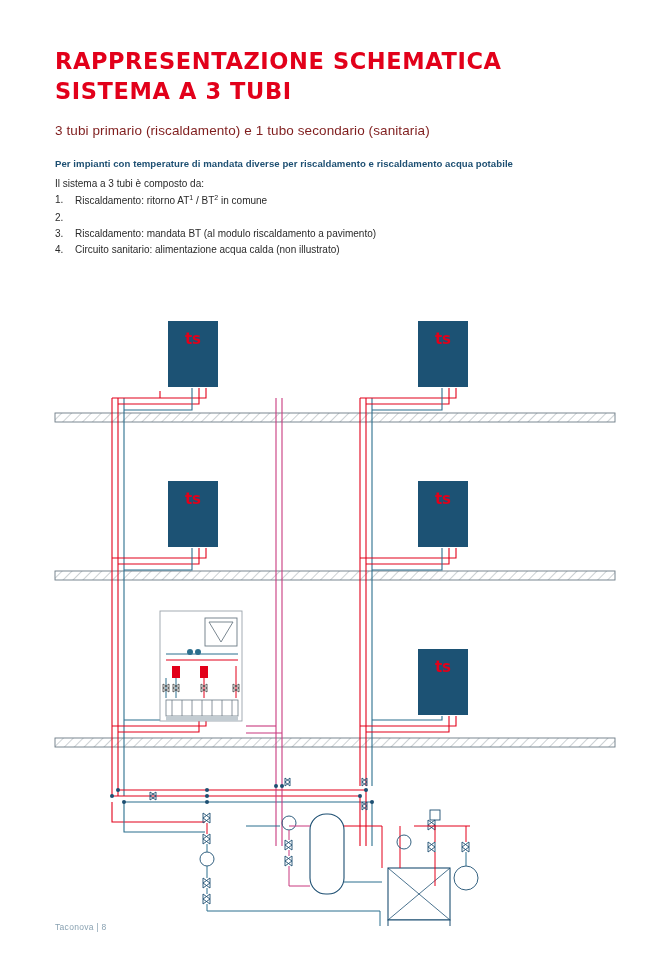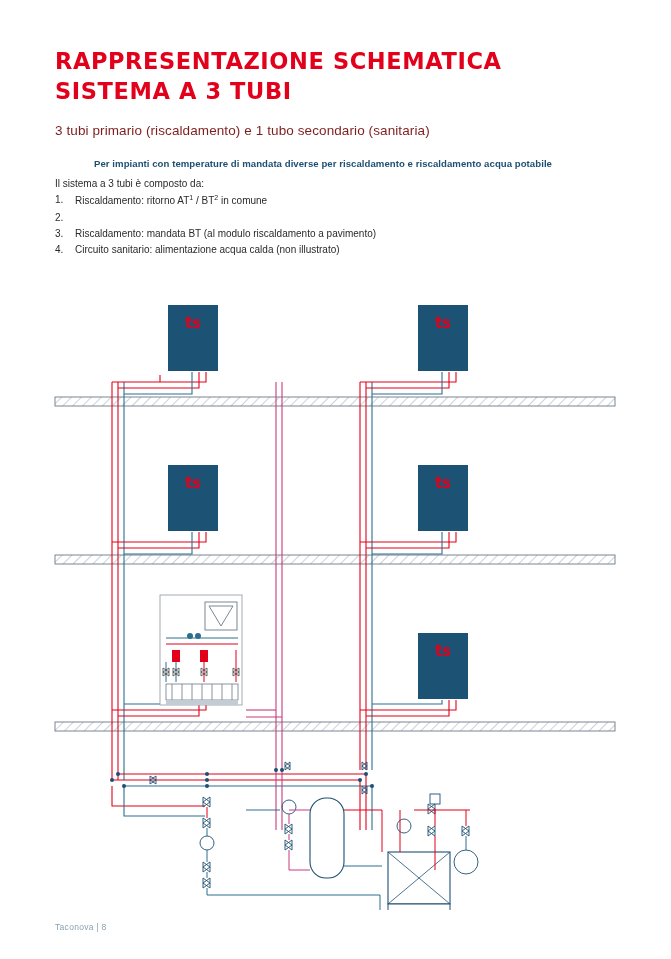--- a/index.html
+++ b/index.html
@@ -43,21 +43,20 @@
     letter-spacing: 0.1px;
   }
   .lead {
     position: absolute;
     left: 55px;
     top: 158px;
     font-size: 9.6px;
     font-weight: bold;
     color: #1d4f72;
     letter-spacing: 0.05px;
-    margin-left: 39px;
   }
   .body-text {
     position: absolute;
     left: 55px;
     top: 176px;
     font-size: 10px;
     color: #2a2a2a;
     line-height: 1.62;
   }
   .body-text .item {
@@ -71,21 +70,21 @@
     position: absolute;
     left: 55px;
     top: 922px;
     font-size: 8.5px;
     color: #8aa2b2;
     letter-spacing: 0.3px;
   }
   .diagram {
     position: absolute;
     left: 0;
-    top: 270px;
+    top: 286px;
     width: 583px;
     height: 640px;
   }
   .sup { font-size: 7px; vertical-align: super; }
 </style>
 </head>
 <body>
 
 <div class="page">
 

